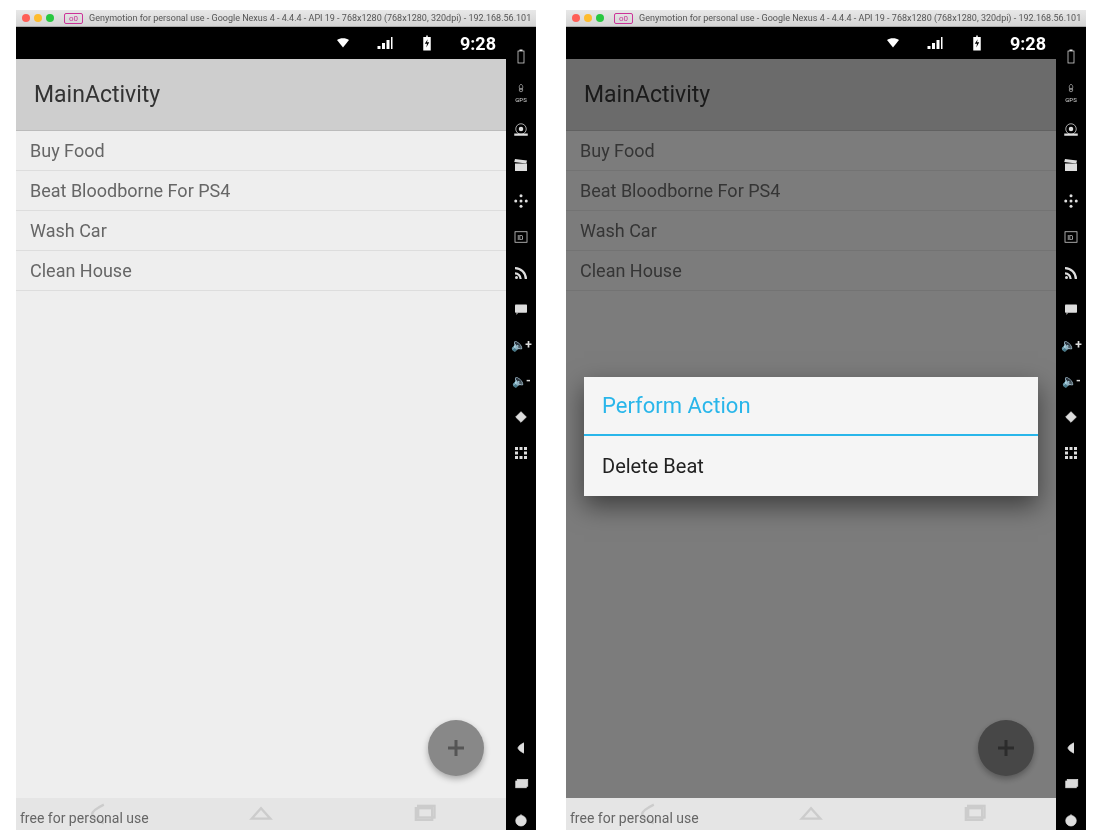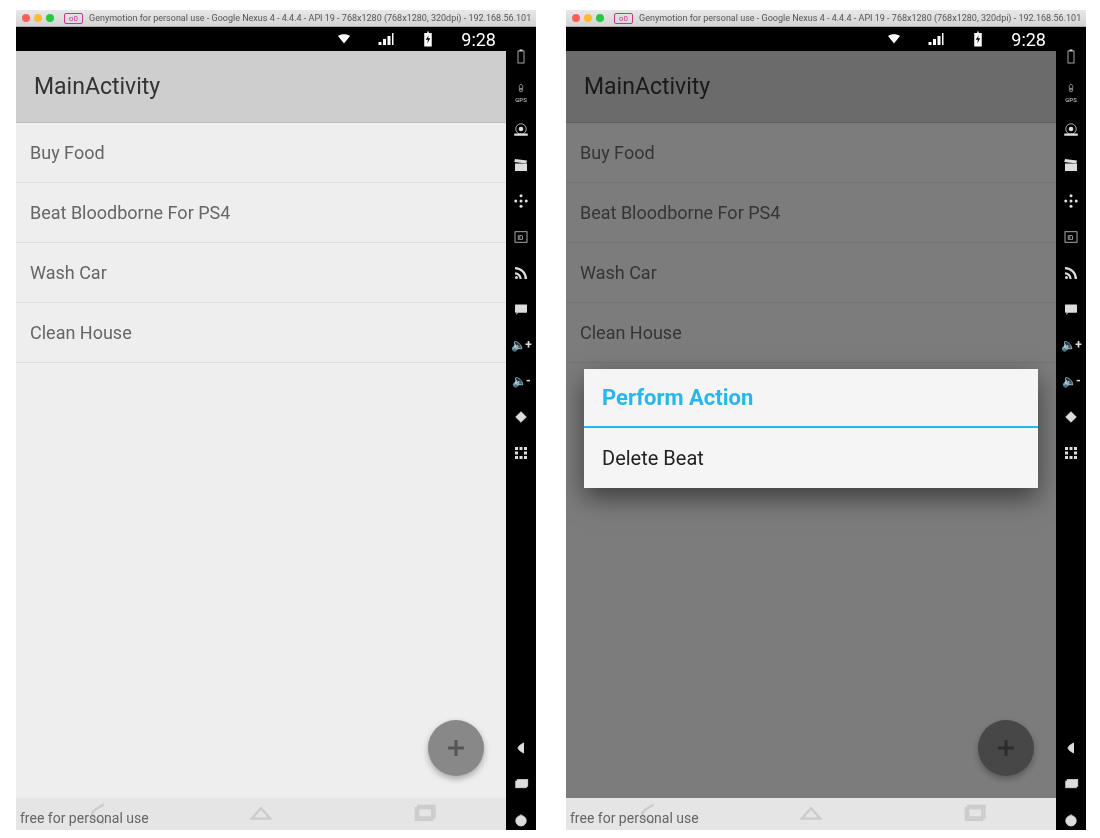--- a/index.html
+++ b/index.html
@@ -58,51 +58,51 @@
     color: #ccc;
     text-align: center;
   }
   .sidebar .sb { width:20px; height:20px; display:flex; align-items:center; justify-content:center; font-size:12px; color:#ddd; }
   .sidebar svg { width:18px; height:18px; fill:#ddd; }
   .sb-gps { font-size:7px; flex-direction:column; line-height:1;}
   .sb-gps svg{width:14px;height:14px;}
   .sb-vol { font-size:11px; letter-spacing:-1px; font-weight:bold;}
   .spacer { flex:1; }
   .statusbar {
-    height: 24px;
+    height: 32px;
     background: #000;
     color: #fff;
     display: flex;
     align-items: center;
     justify-content: flex-end;
     padding: 0 10px;
     gap: 24px;
     font-size: 18px;
-    font-weight: 400;
+    font-weight: 700;
   }
   .statusbar svg { width:18px; height:18px; fill:#fff; }
   .screen {
     flex: 1;
     background: #eeeeee;
     position: relative;
     overflow: hidden;
   }
   .actionbar {
     height: 72px;
     background: #cecece;
     border-bottom: 1px solid #bbb;
     display: flex;
     align-items: center;
     padding: 0 18px;
     font-size: 23px;
     color: #333;
     font-weight: 400;
   }
   .list-item {
-    height: 60px;
+    height: 40px;
     border-bottom: 1px solid #ddd;
     display: flex;
     align-items: center;
     padding: 0 14px;
     font-size: 18px;
     color: #666;
     background: #eeeeee;
   }
   .fab {
     position: absolute;
@@ -147,21 +147,21 @@
     right: 18px;
     top: 318px;
     background: #f5f5f5;
     box-shadow: 0 10px 24px rgba(0,0,0,0.5);
   }
   .dialog-title {
     padding: 16px 18px;
     font-size: 22px;
     color: #29b6ea;
     border-bottom: 2px solid #29b6ea;
-    font-weight: 700;
+    font-weight: 400;
   }
   .dialog-item {
     padding: 18px 18px;
     font-size: 20px;
     color: #222;
   }
 </style>
 </head>
 <body>
 

